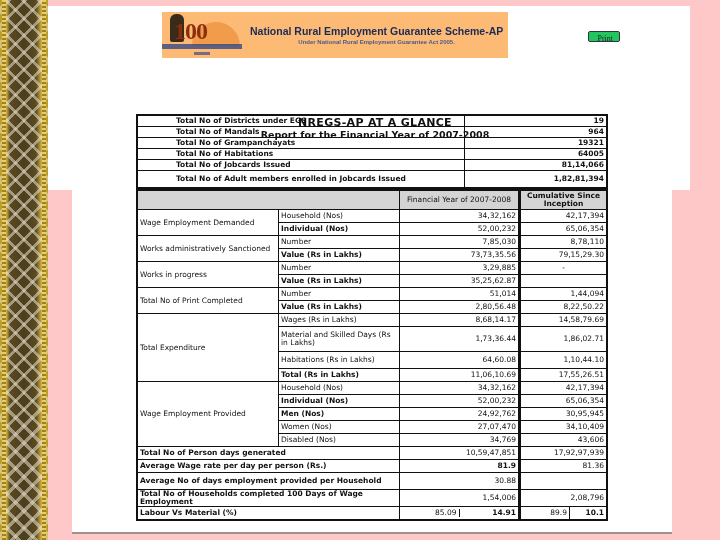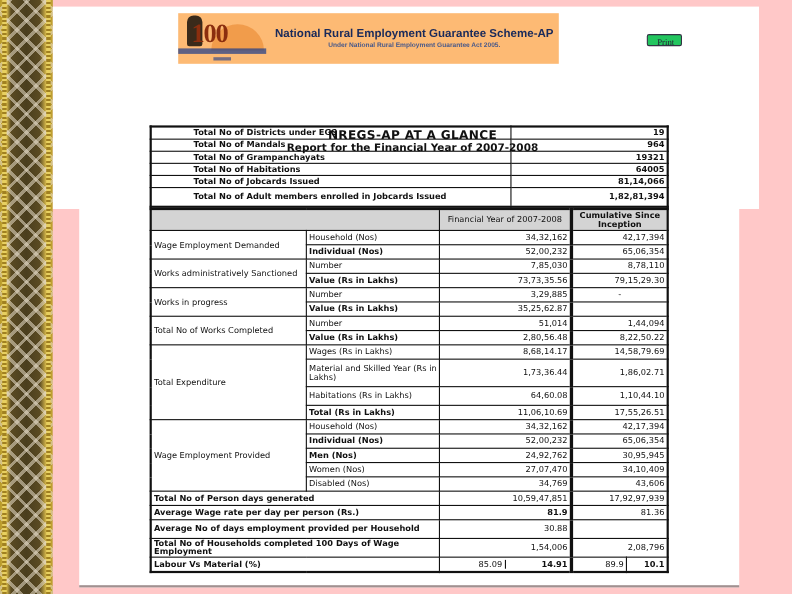--- a/index.html
+++ b/index.html
@@ -178,39 +178,39 @@
     <td class="num">3,29,885</td>
     <td class="cum cen" colspan="2">-</td>
   </tr>
   <tr>
     <td class="sub b">Value (Rs in Lakhs)</td>
     <td class="num">35,25,62.87</td>
     <td class="cum" colspan="2"></td>
   </tr>
 
   <tr>
-    <td class="grp" rowspan="2">Total No of Works Completed</td>
+    <td class="grp" rowspan="2">Total No of Print Completed</td>
     <td class="sub">Number</td>
     <td class="num">51,014</td>
     <td class="cum" colspan="2">1,44,094</td>
   </tr>
   <tr>
     <td class="sub b">Value (Rs in Lakhs)</td>
     <td class="num">2,80,56.48</td>
     <td class="cum" colspan="2">8,22,50.22</td>
   </tr>
 
   <tr>
     <td class="grp" rowspan="4">Total Expenditure</td>
     <td class="sub">Wages (Rs in Lakhs)</td>
     <td class="num">8,68,14.17</td>
     <td class="cum" colspan="2">14,58,79.69</td>
   </tr>
   <tr>
-    <td class="sub" style="height:24px">Material and Skilled Year (Rs in Lakhs)</td>
+    <td class="sub" style="height:24px">Material and Skilled Days (Rs in Lakhs)</td>
     <td class="num">1,73,36.44</td>
     <td class="cum" colspan="2">1,86,02.71</td>
   </tr>
   <tr>
     <td class="sub" style="height:16px">Habitations (Rs in Lakhs)</td>
     <td class="num">64,60.08</td>
     <td class="cum" colspan="2">1,10,44.10</td>
   </tr>
   <tr>
     <td class="sub b">Total (Rs in Lakhs)</td>

